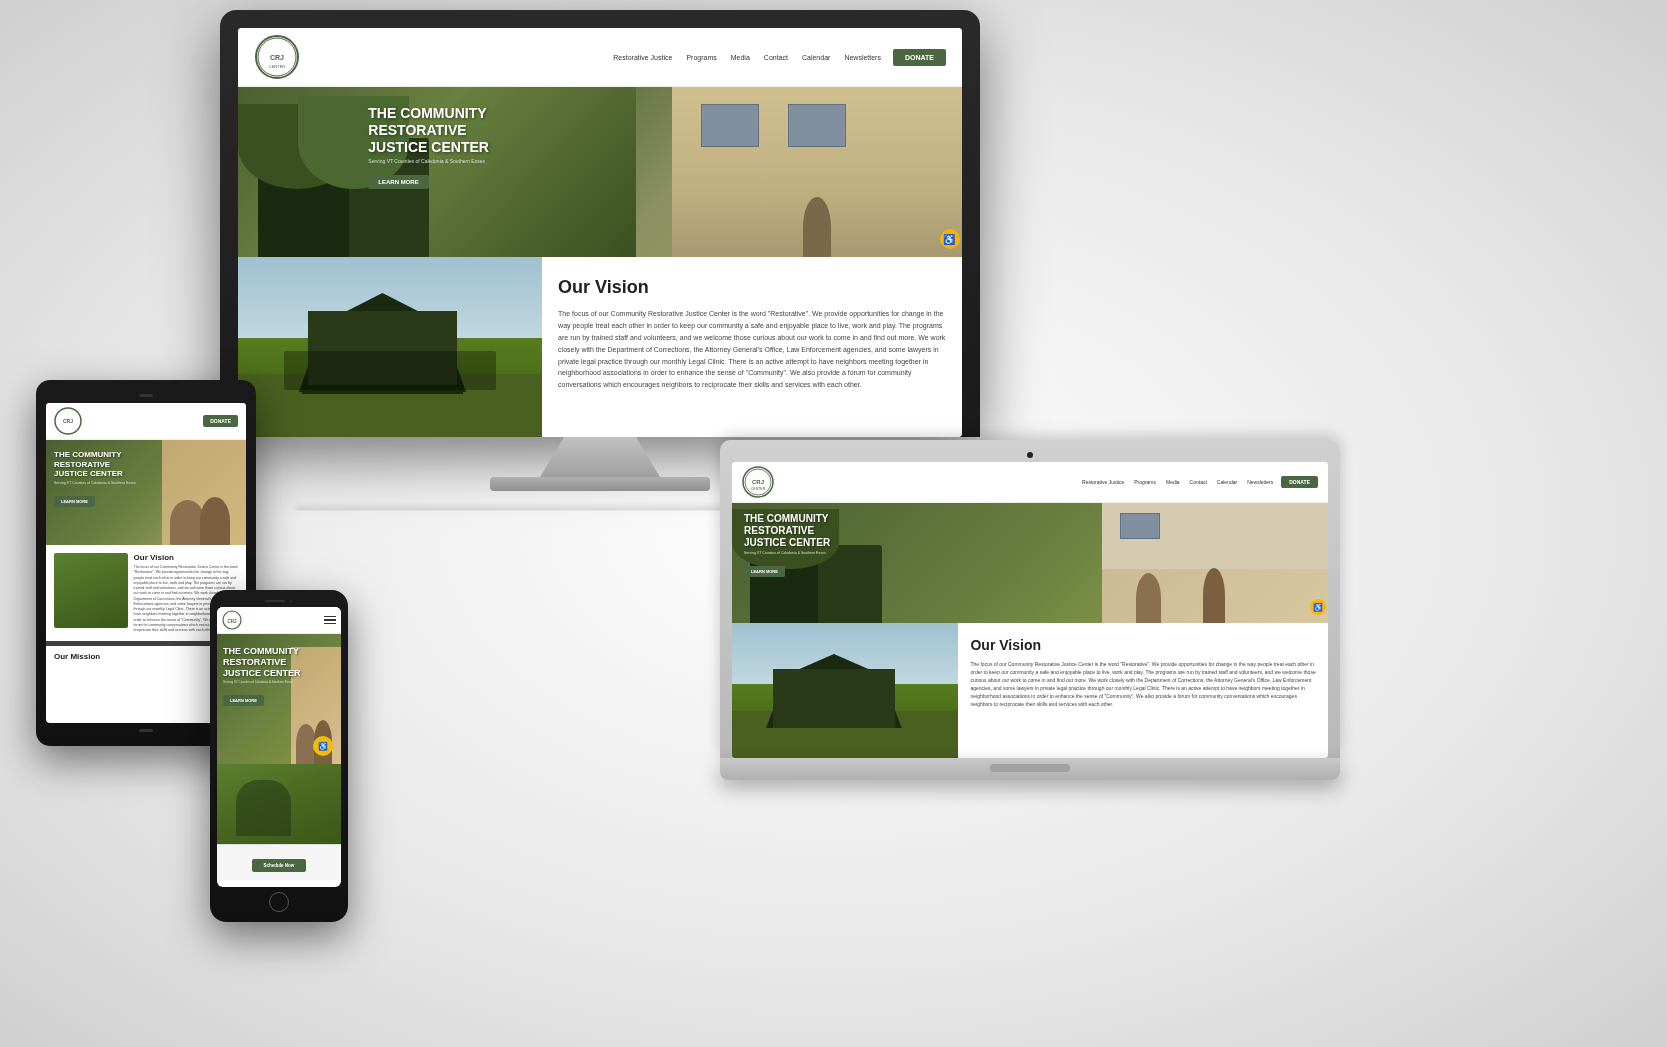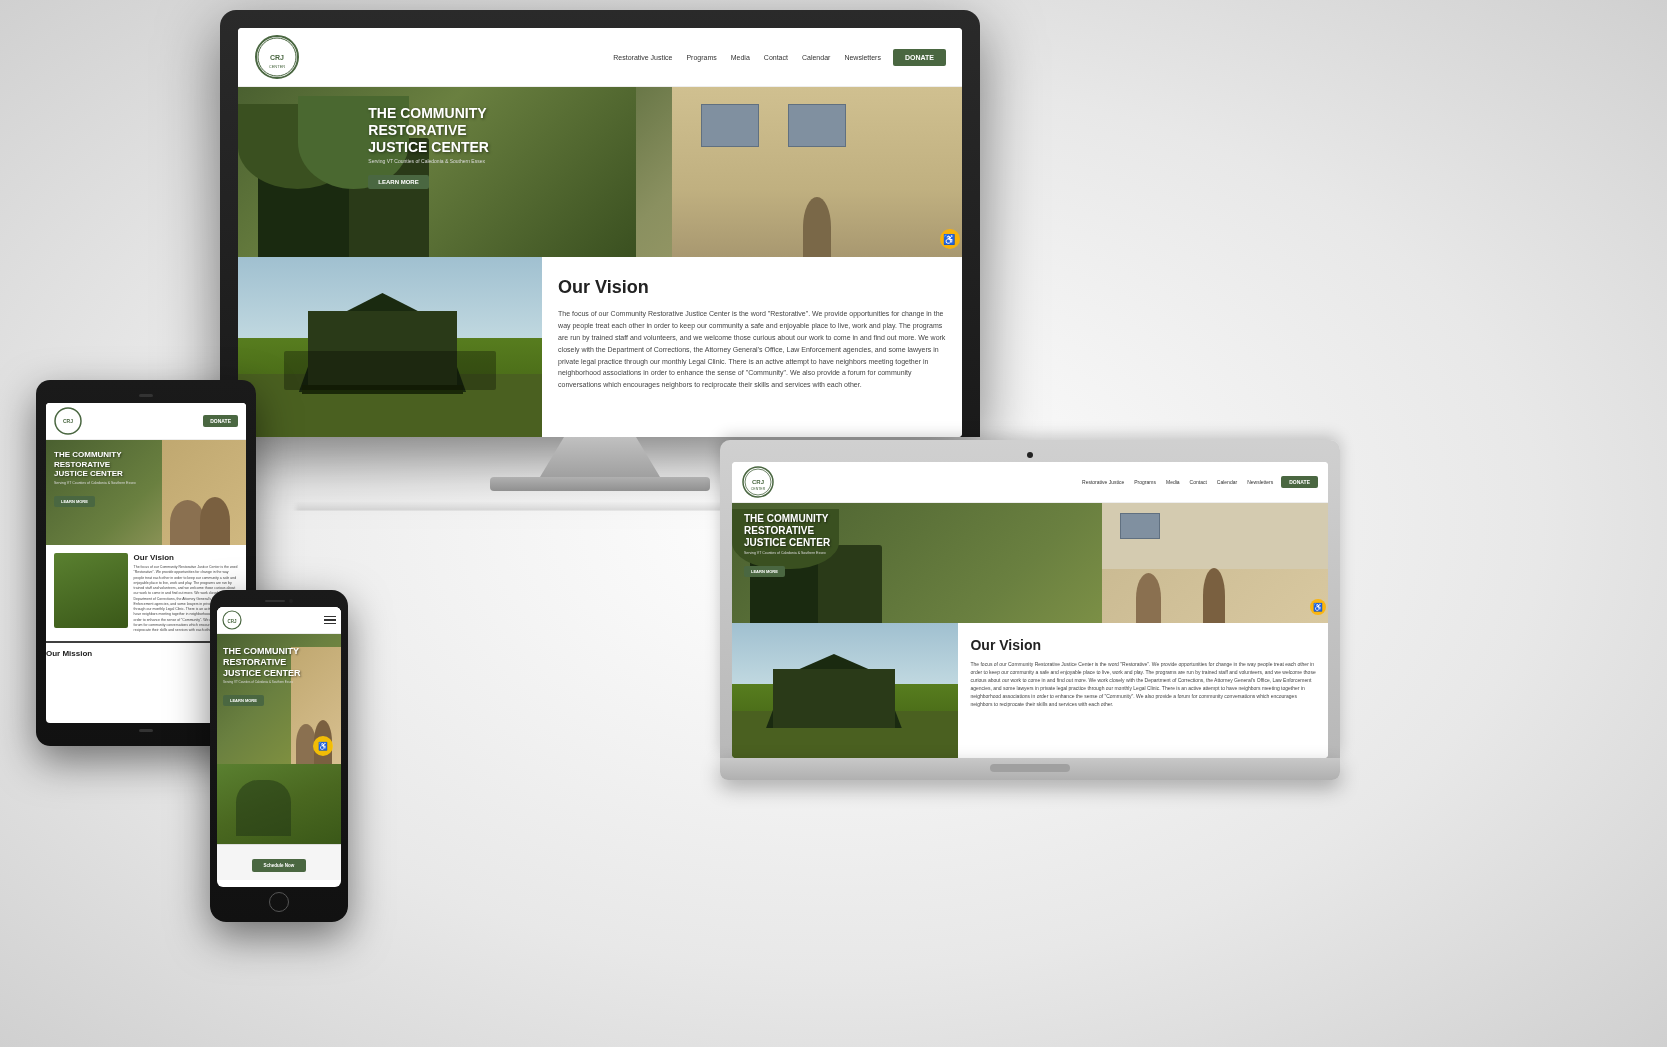--- a/index.html
+++ b/index.html
@@ -762,21 +762,21 @@
           </div>
 
           <div style="display:flex;gap:6px;padding:8px;">
             <div style="width:40%;height:75px;background:linear-gradient(160deg,#5a8030,#3a5818);flex-shrink:0;border-radius:2px;"></div>
             <div>
               <h2 style="font-size:8px;color:#222;margin-bottom:3px;">Our Vision</h2>
               <p style="font-size:3.5px;color:#444;line-height:1.5;">The focus of our Community Restorative Justice Center is the word "Restorative". We provide opportunities for change in the way people treat each other in order to keep our community a safe and enjoyable place to live, work and play. The programs are run by trained staff and volunteers, and we welcome those curious about our work to come in and find out more. We work closely with the Department of Corrections, the Attorney General's Office, Law Enforcement agencies, and some lawyers in private legal practice through our monthly Legal Clinic. There is an active attempt to have neighbors meeting together in neighborhood associations in order to enhance the sense of "Community". We also provide a forum for community conversations which encourages neighbors to reciprocate their skills and services with each other.</p>
             </div>
           </div>
 
-          <div style="padding:6px 0;border-top:2px solid #404040;">
+          <div style="padding:6px 8px;border-top:5px solid #404040;">
             <h3 style="font-size:8px;color:#222;">Our Mission</h3>
           </div>
 
         </div>
       </div>
       <div style="width:14px;height:3px;background:#333;border-radius:2px;margin:6px auto 0;"></div>
     </div>
   </div>
 
   <div class="phone">

